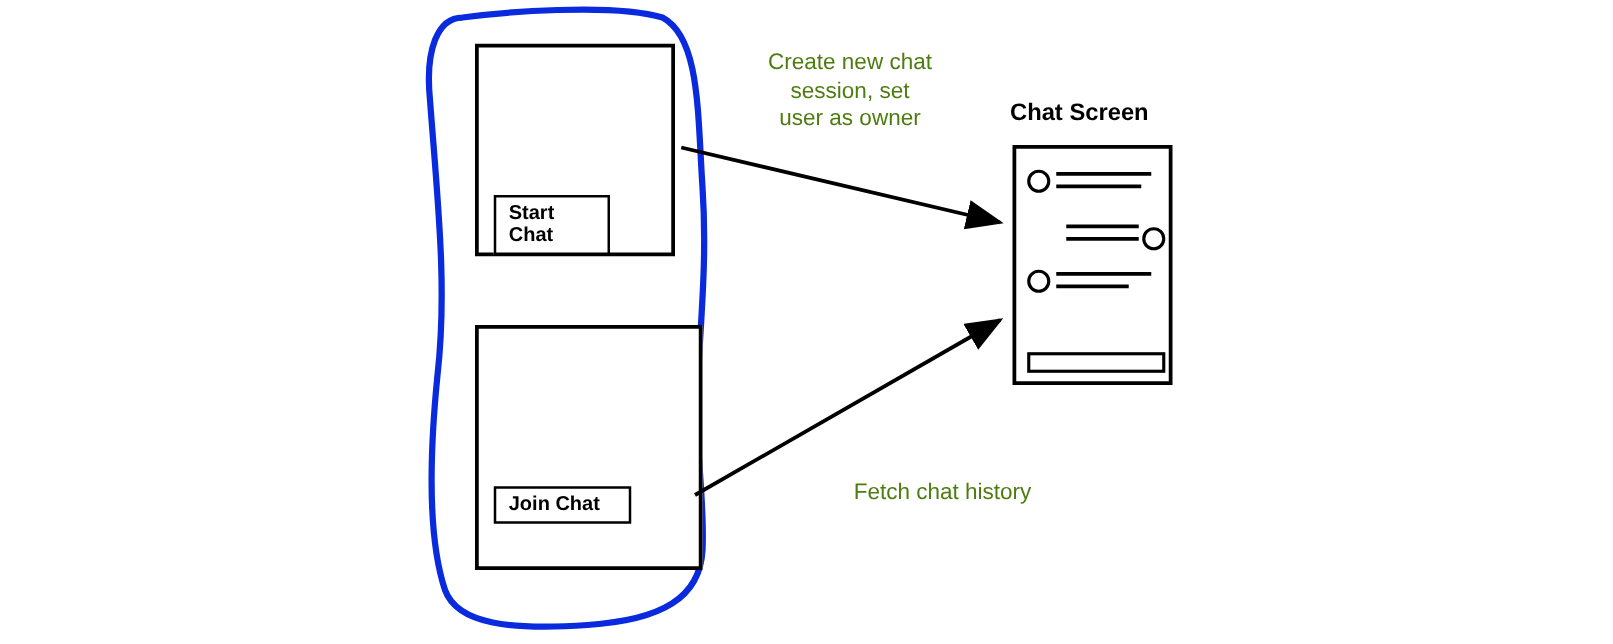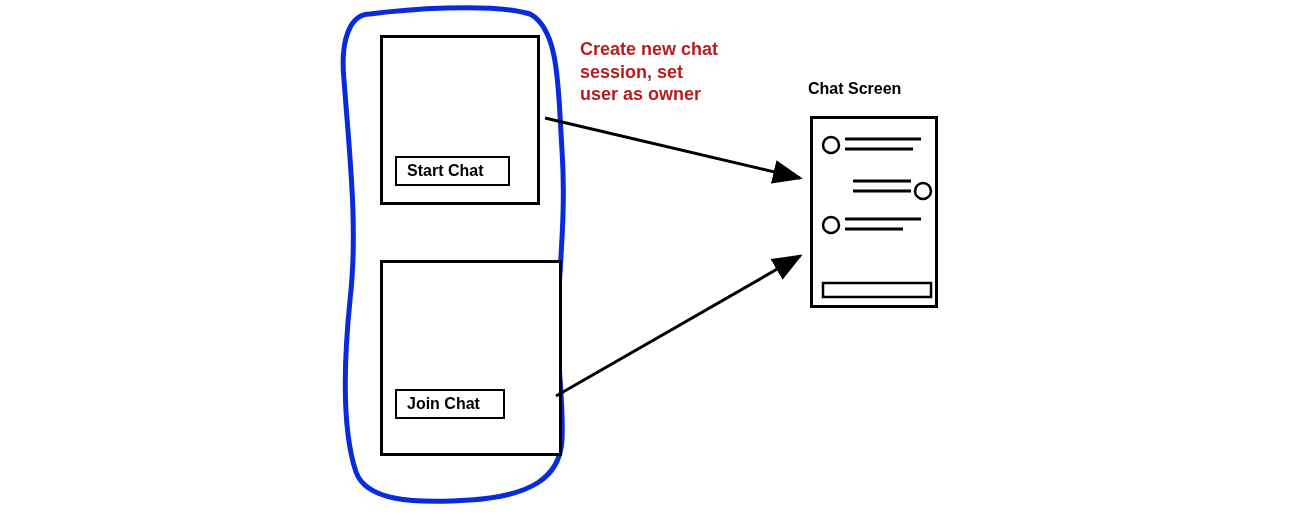--- a/index.html
+++ b/index.html
@@ -35,38 +35,39 @@
     }
     .inner-btn {
       position: absolute;
       left: 12px;
       border: 2px solid #000;
       padding: 4px 10px;
       font-weight: bold;
       font-size: 16px;
       background: #fff;
     }
-    .start-btn { top: 118px; width: 115px; }
+    .start-btn { top: 118px; width: 93px; }
     .join-btn  { top: 126px; width: 110px; }
     .annot {
       position: absolute;
-      font-weight: bold;
+      font-weight: normal;
       font-size: 18px;
       line-height: 1.25;
-      color: #b91c1c;
+      color: #4d7c0f;
       white-space: pre-line;
+      text-align: center;
     }
     .annot-create { left: 580px; top: 38px; width: 200px; }
     .annot-fetch  { left: 644px; top: 382px; width: 220px; }
     .chatscreen-title {
       position: absolute;
       left: 808px;
       top: 80px;
       font-weight: bold;
-      font-size: 16px;
+      font-size: 19px;
     }
     .chatscreen-box {
       position: absolute;
       left: 810px;
       top: 116px;
       width: 128px;
       height: 192px;
       border: 3px solid #000;
       background: #fff;
     }
@@ -103,20 +104,21 @@
 
   <div class="box join-box">
     <div class="inner-btn join-btn">
       <span>Join Chat</span>
     </div>
   </div>
 
   <div class="annot annot-create">Create new chat
 session, set
 user as owner</div>
+  <div class="annot annot-fetch">Fetch chat history</div>
 
   <div class="chatscreen-title">Chat Screen</div>
 
   <div class="chatscreen-box">
     <svg width="128" height="192" viewBox="0 0 128 192">
 
       <circle cx="18" cy="26" r="8" fill="none" stroke="#000" stroke-width="2.5"></circle>
       <line x1="32" y1="20" x2="108" y2="20" stroke="#000" stroke-width="3"></line>
       <line x1="32" y1="30" x2="100" y2="30" stroke="#000" stroke-width="3"></line>
 

